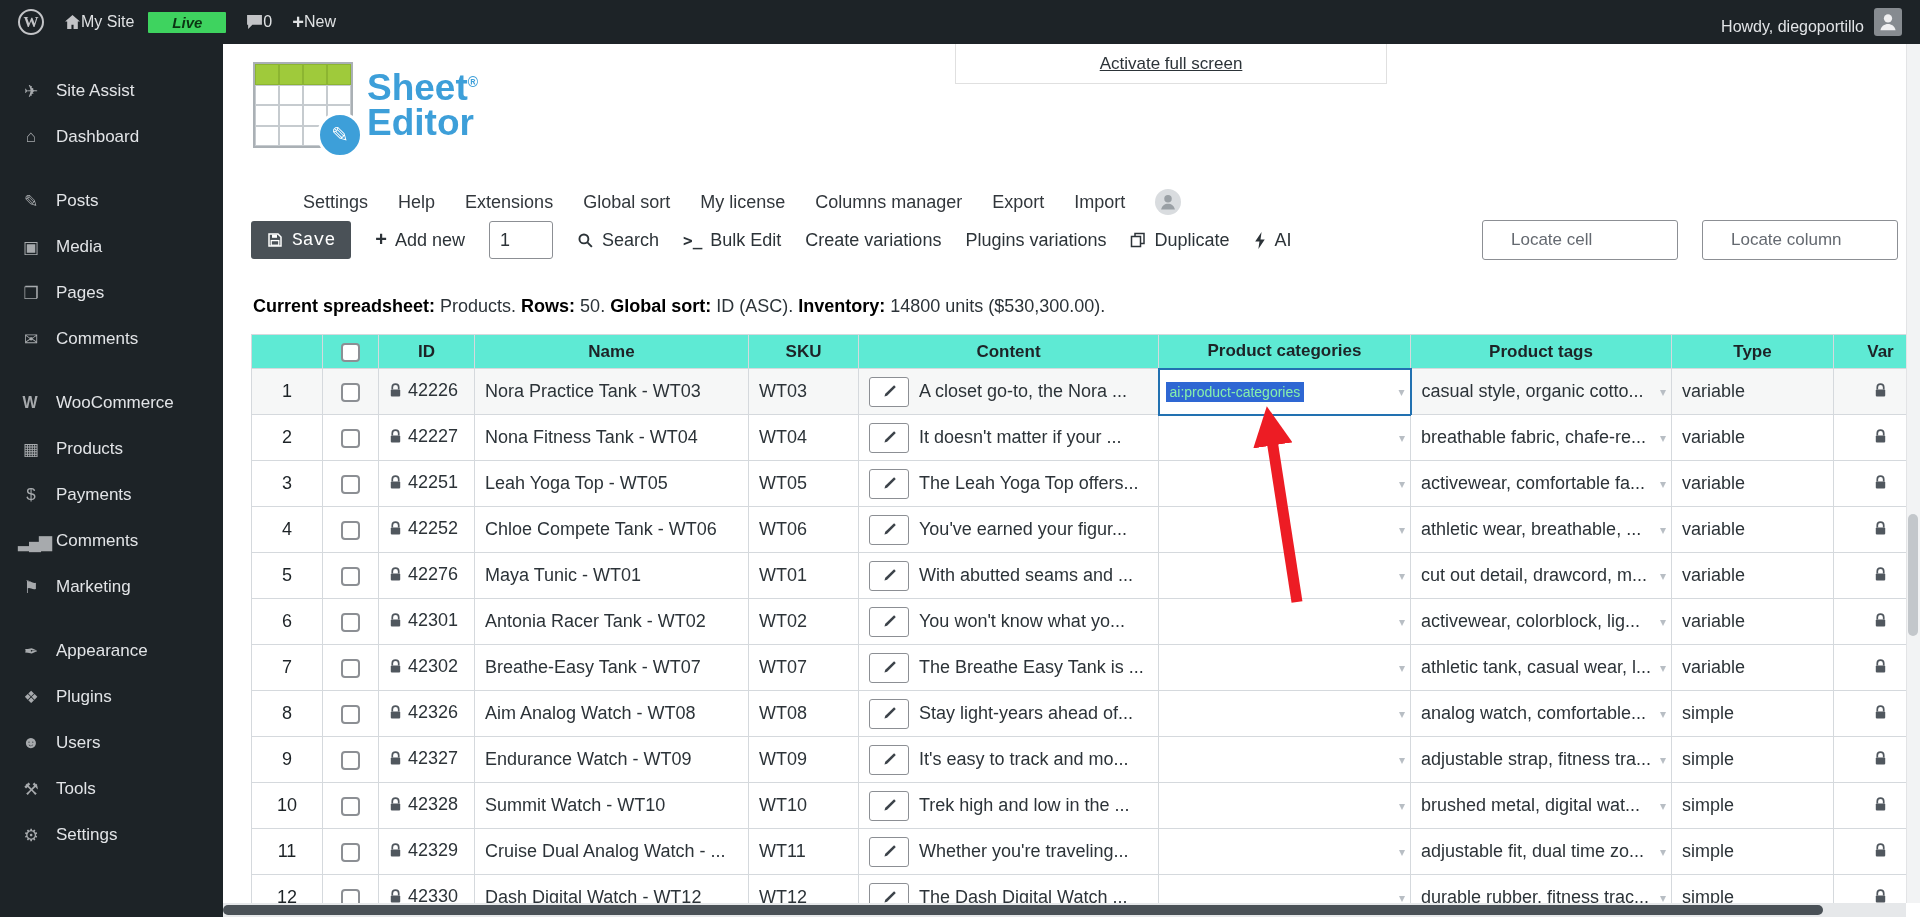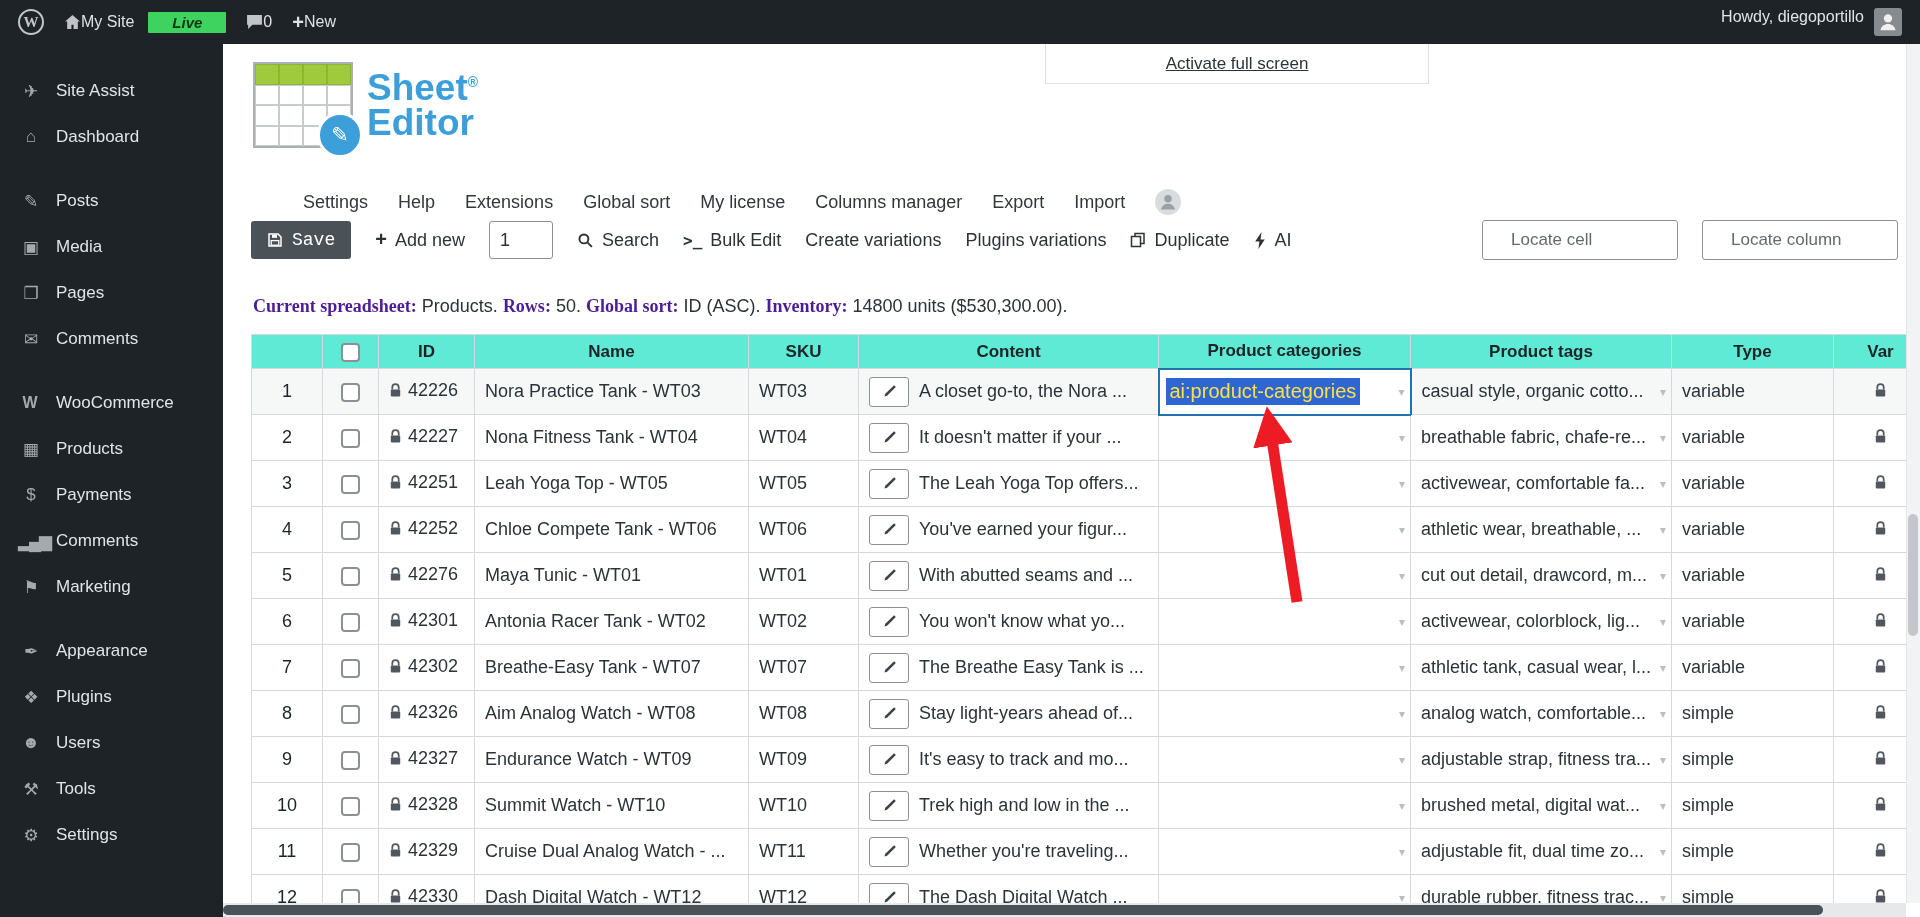--- a/index.html
+++ b/index.html
@@ -20,39 +20,39 @@
     width:26px; height:26px; border:2px solid #c3c4c7; border-radius:50%;
     display:grid; place-items:center; font-family:"Liberation Serif", serif;
     font-size:15px; font-weight:bold; color:#c3c4c7; cursor:pointer;
   }
   .ab-item{ display:flex; align-items:center; gap:0; cursor:pointer; color:#dfe1e3;}
   .live-badge{
     background:var(--live-green,#3ed35f); color:#0b3513; font-size:15px;
     padding:2px 24px; border-radius:1px; font-weight:bold; margin-left:-6px;font-style:italic;
   }
   .plus-icon::before{ content:"+"; font-size:20px; font-weight:bold; line-height:1;}
-  .ab-right{ margin-left:auto; display:flex; align-items:flex-start; gap:10px; color:#e2e4e7;}
+  .ab-right{ margin-left:auto; display:flex; align-items:flex-end; gap:10px; color:#e2e4e7;}
   .ab-avatar{ width:28px; height:28px; background:#868b90; border-radius:3px; display:grid; place-items:center; overflow:hidden;}
 
   
   .sidebar{
     position:absolute; top:44px; left:0; bottom:0; width:223px;
     background:var(--admin-dark,#1d2327); padding-top:24px; z-index:50;
   }
   .sb-item{ display:flex; align-items:center; gap:14px; height:46px; padding-left:18px;
     color:#e2e4e7; font-size:17px; cursor:pointer;}
   .sb-item.gap{ margin-top:18px; }
   .sb-icon{ width:24px; text-align:center; color:#a7aaad; font-size:17px; letter-spacing:-2px;}
   .sb-icon.woo{ font-weight:bold; font-size:16px; letter-spacing:0;}
 
   
   .content{ position:absolute; top:44px; left:223px; right:0; bottom:0; background:#fff; overflow:hidden;}
 
   .fullscreen-panel{
-    position:absolute; left:822px; top:0; width:384px; height:40px;
+    position:absolute; left:732px; top:0; width:432px; height:40px;
     background:#fff; border:1px solid #e0e0e0; border-top:none;
     display:grid; place-items:center; z-index:5;
   }
   .fullscreen-panel span{ text-decoration:underline; font-size:17px; color:#2c3338; cursor:pointer;}
 
   
   .brand{ position:absolute; left:30px; top:18px; display:flex; }
   .brand-grid{
     width:100px; height:86px; display:grid; position:relative;
     grid-template-columns:repeat(4,1fr); grid-template-rows:repeat(4,1fr);
@@ -87,21 +87,21 @@
   .rows-input{ width:64px; height:38px; border:1px solid #8c8f94; border-radius:3px;
     padding:0 10px; font-size:18px; color:#2c3338; font-family:"Liberation Sans",sans-serif;}
   .bulk-glyph{ font-family:"DejaVu Sans Mono", monospace; font-weight:bold; font-size:16px; }
   .locate-input{ width:196px; height:40px; border:1px solid #8c8f94; border-radius:3px;
     padding:0 28px; font-size:17px; color:#3c434a; font-family:"Liberation Sans",sans-serif;}
   .locate-input::placeholder{ color:#646970; opacity:1;}
   .locate-cell{ margin-left:auto; }
 
   
   .statusbar{ position:absolute; left:30px; top:252px; font-size:18px; color:#2c3338;}
-  .statusbar b{ color:#4c1d95;font-family:Liberation Serif, serif; }
+  .statusbar b{ color:#000000; }
 
   
   .table-wrap{ position:absolute; left:28px; top:290px; right:14px; bottom:14px; overflow:hidden;}
   table{ border-collapse:collapse; table-layout:fixed; width:1676px; }
   th,td{ border:1px solid #d5d9dd; font-size:18px; color:#2c3338;
     white-space:nowrap; overflow:hidden; padding:0 10px; height:46px; background:#fff;}
   thead th{ height:34px; background:#5eead4; font-weight:bold; font-size:17px; color:#1d2327; text-align:center; cursor:pointer;}
   td.c-num{ text-align:center; padding:0; color:#1d2327; cursor:pointer;}
   td.c-check, th.h-check{ text-align:center; padding:0;}
   .cb{ width:19px; height:19px; border:2px solid #8c8f94; border-radius:4px;
@@ -112,22 +112,22 @@
   .editbtn{ width:40px; height:30px; border:1px solid #8c8f94; border-radius:3px; background:#fff;
     display:inline-flex; align-items:center; justify-content:center; margin-right:10px;
     vertical-align:middle; cursor:pointer;}
   td.rel{ position:relative; }
   .tri{ position:absolute; right:5px; top:50%; transform:translateY(-50%);
     color:#b8bec4; font-size:12px; cursor:pointer;}
   .tri::before{ content:"▾"; }
   tr.first td{ background:#f6f7f7; }
   td.sel{ background:#fff !important; border:2px solid var(--selected-cell-border,#2271b1);
     box-shadow:0 1px 5px rgba(0,0,0,.18); padding:0 6px;}
-  .sel-text{ display:inline-block; background:var(--selection-blue,#2e67d3); color:#fde047;
-    font-size:20px; padding:2px 4px; max-width:100%;}
+  .sel-text{ display:inline-block; background:var(--selection-blue,#2e67d3); color:#86efac;
+    font-size:14px; padding:2px 4px; max-width:100%;}
 
   
   .arrow-svg{ position:absolute; left:1000px; top:348px; width:140px; height:240px;
     z-index:20; pointer-events:none;}
 
   
   .vscroll{ position:absolute; right:0; top:0; bottom:14px; width:14px;
     background:#f2f3f4; border-left:1px solid #e3e4e6; z-index:30;}
   .vthumb{ position:absolute; right:2px; top:470px; width:10px; height:122px;
     background:#c3c7cb; border-radius:5px; cursor:pointer;}

